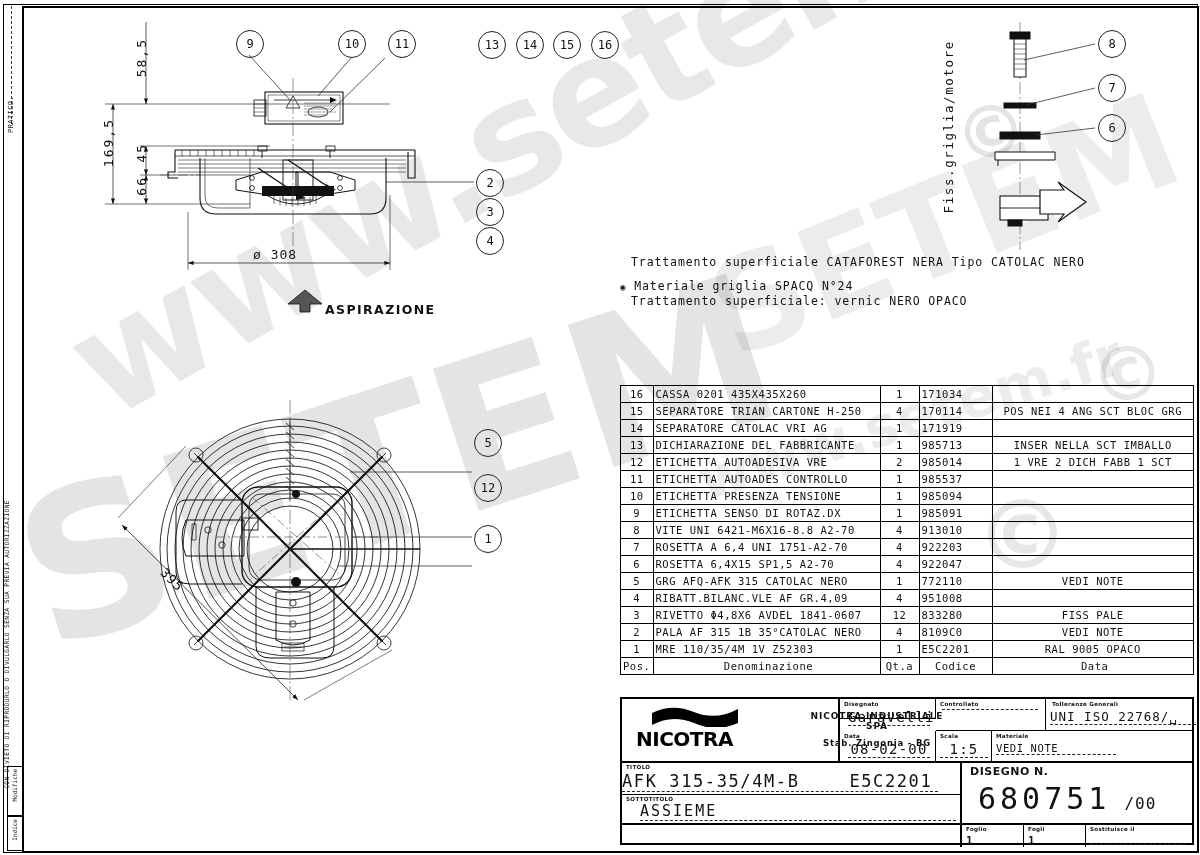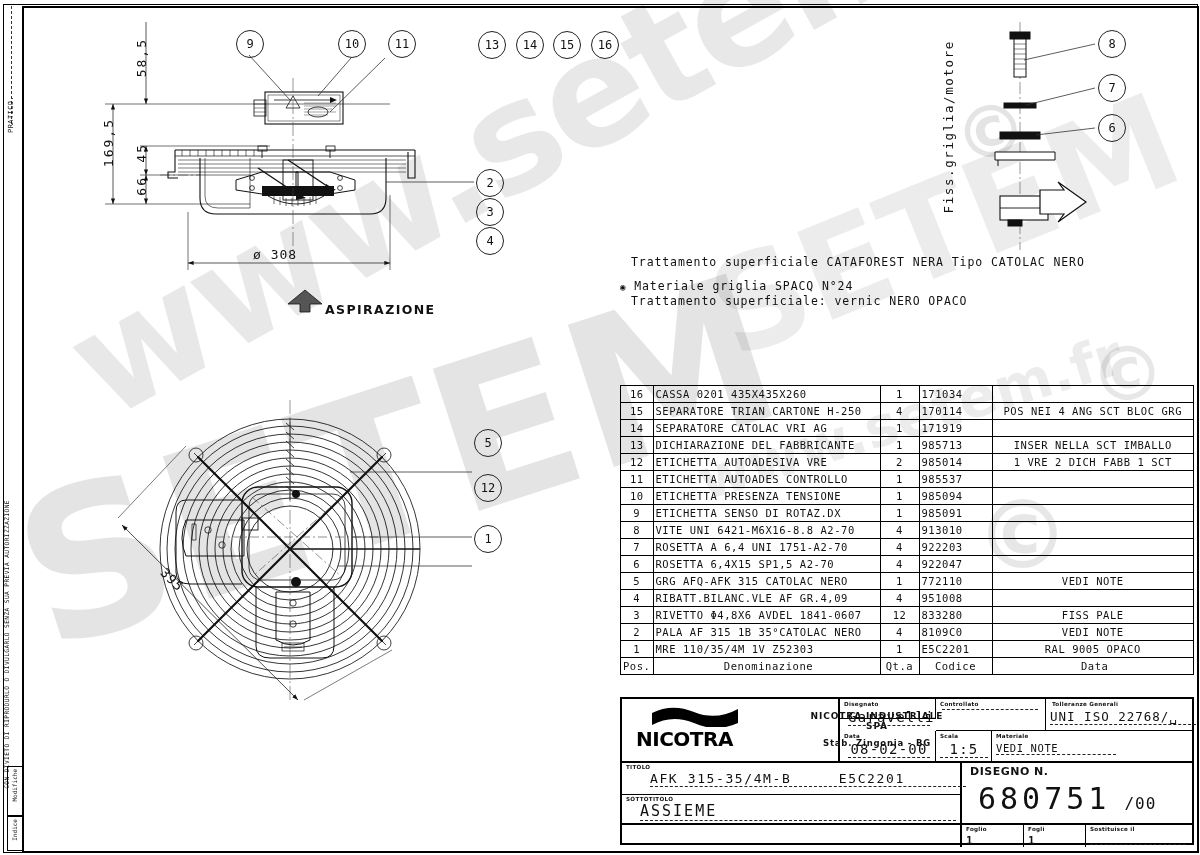--- a/index.html
+++ b/index.html
@@ -569,21 +569,21 @@
       <div class="val dashline" style="position:absolute;left:4px;top:10px;width:48px;text-align:center">1:5</div>
     </div>
 
     <div class="cell bb" style="left:370px;top:32px;width:200px;height:32px;border-bottom-width:2px">
       <div class="mini" style="position:absolute;left:4px;top:2px">Materiale</div>
       <div class="val-sm val dashline" style="position:absolute;left:4px;top:11px;width:120px;font-size:10.5px;letter-spacing:.6px">VEDI NOTE</div>
     </div>
 
     <div class="cell br bb" style="left:0;top:64px;width:340px;height:32px;border-right-width:2px">
       <div class="mini" style="position:absolute;left:4px;top:1px">TITOLO</div>
-      <div class="val dashline" style="position:absolute;left:28px;top:8px;width:316px;letter-spacing:1.6px;font-size:13px">
+      <div class="val dashline" style="position:absolute;left:0;top:8px;width:316px;letter-spacing:1.6px;font-size:17px">
         <span>AFK 315-35/4M-B</span>
         <span style="margin-left:38px">E5C2201</span>
       </div>
     </div>
 
     <div class="cell br bb" style="left:0;top:96px;width:340px;height:30px;border-right-width:2px;border-bottom-width:2px">
       <div class="mini" style="position:absolute;left:4px;top:1px">SOTTOTITOLO</div>
       <div class="val dashline" style="position:absolute;left:18px;top:7px;width:316px;text-align:left;letter-spacing:2px;font-size:15px">ASSIEME</div>
     </div>
 

